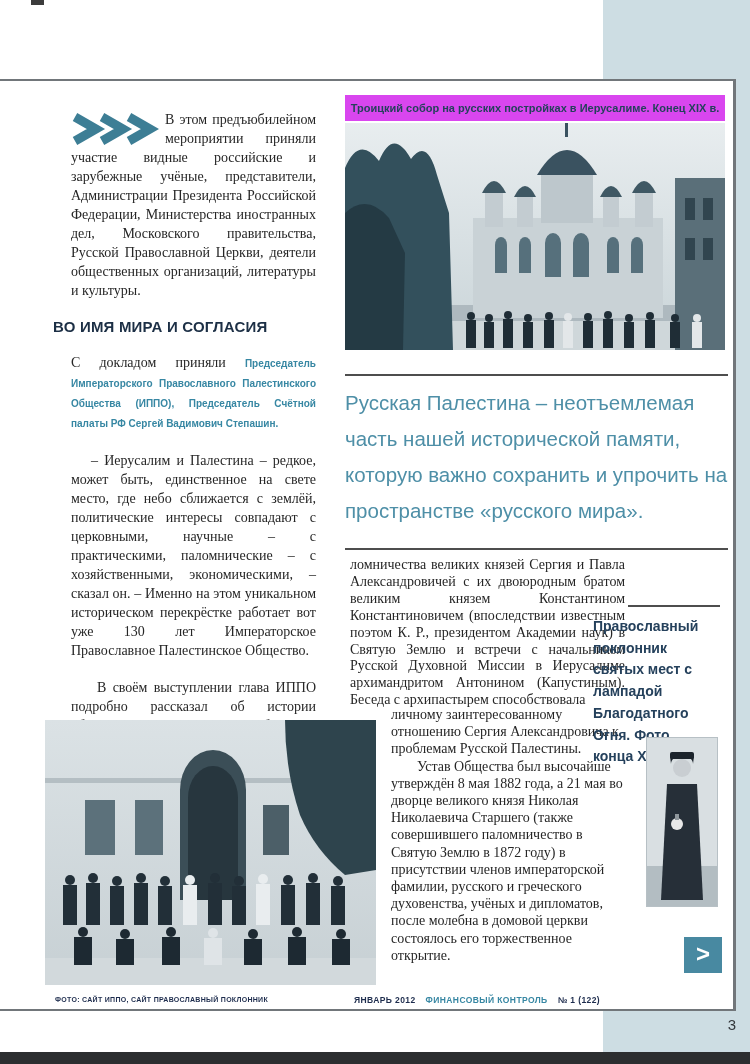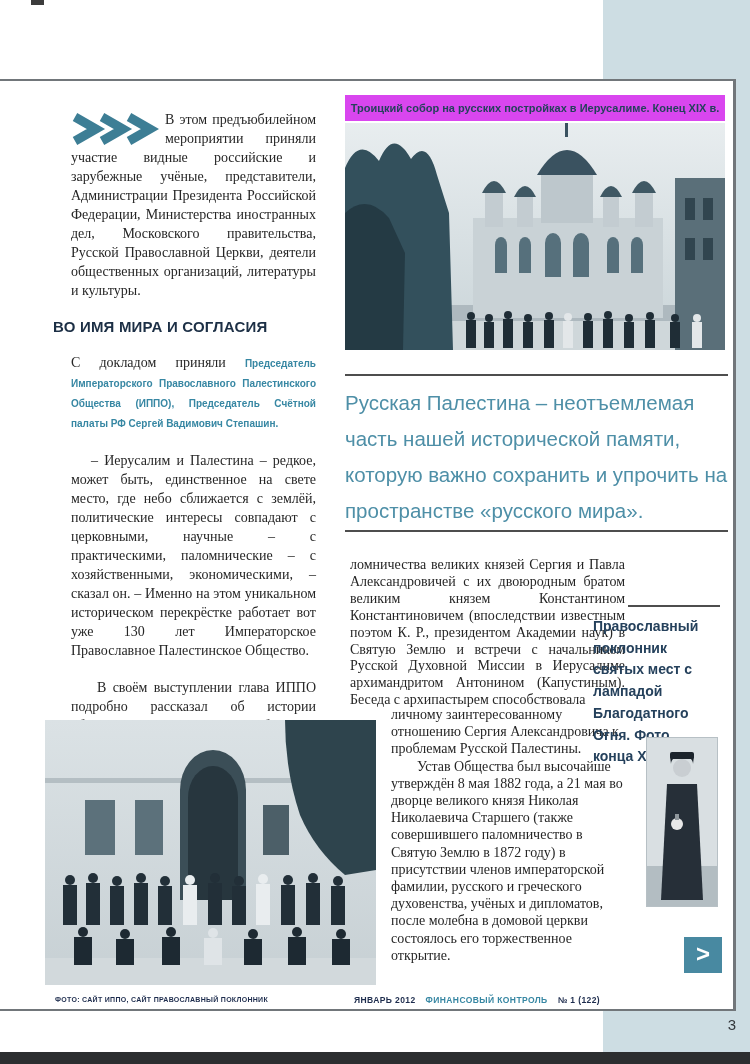--- a/index.html
+++ b/index.html
@@ -32,21 +32,21 @@
   .caption-bar{background:#d946ef;height:26px;line-height:26px;text-align:center;
     font-family:"Liberation Sans",sans-serif;font-weight:bold;font-size:11px;color:#25415c;}
   .top-photo .photo-body{width:380px;height:227px;margin-top:2px;}
   .left-photo{left:45px;top:720px;width:331px;height:265px;}
   .left-photo .overlay-bar{position:absolute;left:12px;top:4px;width:268px;height:25px;line-height:25px;}
   .pilgrim{left:646px;top:737px;width:72px;height:170px;border:1px solid #b7c0c5;box-sizing:border-box;}
   svg{display:block;}
 
   
   .quote-block{left:345px;top:374px;width:383px;border-top:2px solid #4e4e4e;
-    border-bottom:2px solid #4e4e4e;padding:9px 0 1px 0;box-sizing:border-box;}
+    border-bottom:2px solid #4e4e4e;padding:9px 0 19px 0;box-sizing:border-box;}
   .quote-block p{margin:0;font-family:"Liberation Sans",sans-serif;font-size:20.5px;
     line-height:36px;color:#4e8fa7;}
 
   
   .right-col-a{left:345px;top:552px;width:285px;}
   .right-col-a p{margin:5px;font-size:14px;line-height:16.9px;text-align:justify;}
   .right-col-b{left:391px;top:706px;width:238px;}
   .right-col-b p{margin:0;font-size:14px;line-height:17.2px;text-align:left;}
 
   

